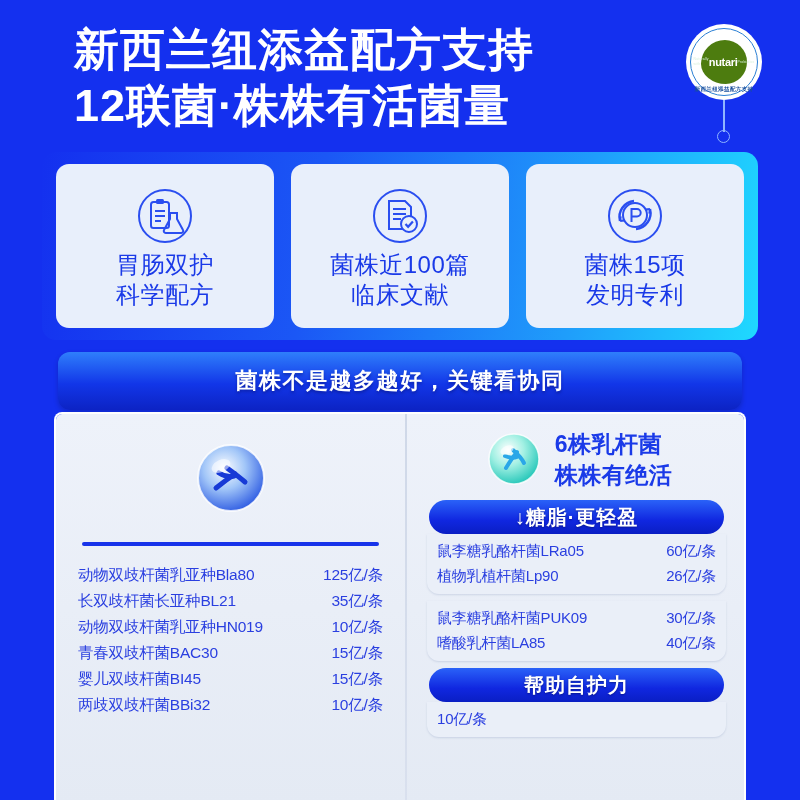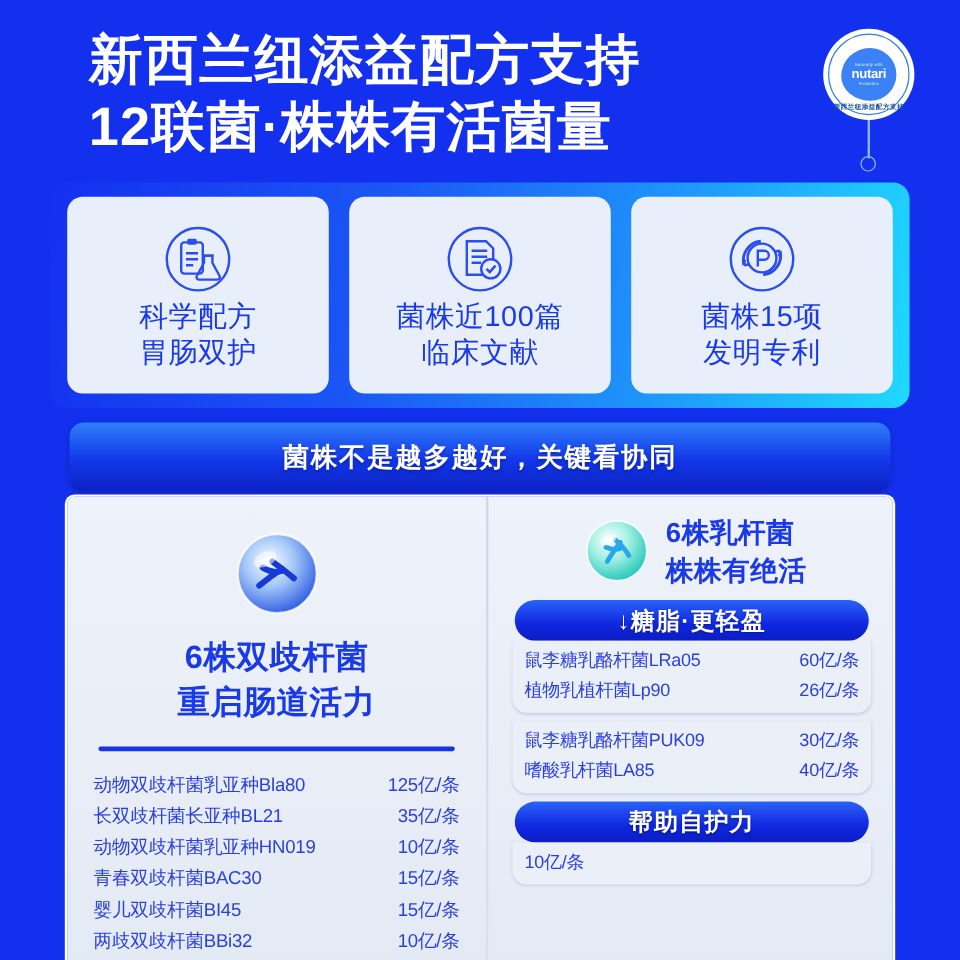--- a/index.html
+++ b/index.html
@@ -50,24 +50,24 @@
   }
   .logo-ring {
     width: 68px; height: 68px;
     border-radius: 50%;
     border: 1px solid #2b7fd4;
     display: flex; align-items: center; justify-content: center;
     position: relative;
   }
   .logo-blob {
     width: 46px; height: 44px;
-    background: #3b82f6;
+    background: #4d7c0f;
     border-radius: 52% 48% 46% 54% / 54% 50% 50% 46%;
     display: flex; align-items: center; justify-content: center;
-    flex-direction: column;
+    flex-direction: row;
   }
   .logo-word {
     color: #ffffff;
     font-size: 11px;
     font-weight: bold;
     letter-spacing: -0.3px;
     line-height: 11px;
   }
   .logo-sub {
     color: #d8f0dd;
@@ -291,22 +291,22 @@
         <rect x="15" y="15" width="18" height="26" rx="2.5"></rect>
         <rect x="20" y="12" width="8" height="5" rx="1.5" fill="#2a4ef0" stroke="none"></rect>
         <line x1="19" y1="24" x2="29" y2="24"></line>
         <line x1="19" y1="29" x2="29" y2="29"></line>
         <line x1="19" y1="34" x2="25" y2="34"></line>
         <path d="M34 26 h7 v6 l6 11 a2 2 0 0 1 -1.8 3 h-15.4 a2 2 0 0 1 -1.8 -3 l6 -11 z"></path>
         <line x1="33" y1="26" x2="42" y2="26"></line>
       </svg>
     </div>
     <div class="card-text">
+      <div>胃肠双护</div>
       <div>科学配方</div>
-      <div>胃肠双护</div>
     </div>
   </div>
 
   <div class="card">
     <div class="card-icon">
       <svg viewBox="0 0 58 58" width="58" height="58" fill="none" stroke="#2a4ef0" stroke-width="2">
         <circle cx="29" cy="29" r="26"></circle>
         <path d="M18 14 h16 l6 6 v22 h-22 z"></path>
         <line x1="22" y1="22" x2="35" y2="22"></line>
         <line x1="22" y1="27" x2="35" y2="27"></line>
@@ -359,24 +359,20 @@
         <circle cx="46" cy="42" r="33" fill="url(#gBlue)" opacity="0.95"></circle>
         <circle cx="46" cy="42" r="33" fill="none" stroke="#ffffff" stroke-width="2" opacity="0.8"></circle>
         <g stroke="#173ad6" stroke-width="5" stroke-linecap="round" fill="none">
           <path d="M31 52 q10 -8 19 -14"></path>
           <path d="M42 32 q11 8 18 14"></path>
           <path d="M34 37 q8 5 15 3"></path>
         </g>
         <ellipse cx="36" cy="30" rx="10" ry="6" fill="#ffffff" opacity="0.55" transform="rotate(-25 36 30)"></ellipse>
       </svg>
     </div>
-    <div class="left-heading">
-      <div>6株双歧杆菌</div>
-      <div>重启肠道活力</div>
-    </div>
 
     <div class="rule"></div>
 
     <div class="strain-list">
       <div class="strain-row">
         <span class="strain-name">动物双歧杆菌乳亚种Bla80</span>
         <span class="strain-val">125亿/条</span>
       </div>
       <div class="strain-row">
         <span class="strain-name">长双歧杆菌长亚种BL21</span>

